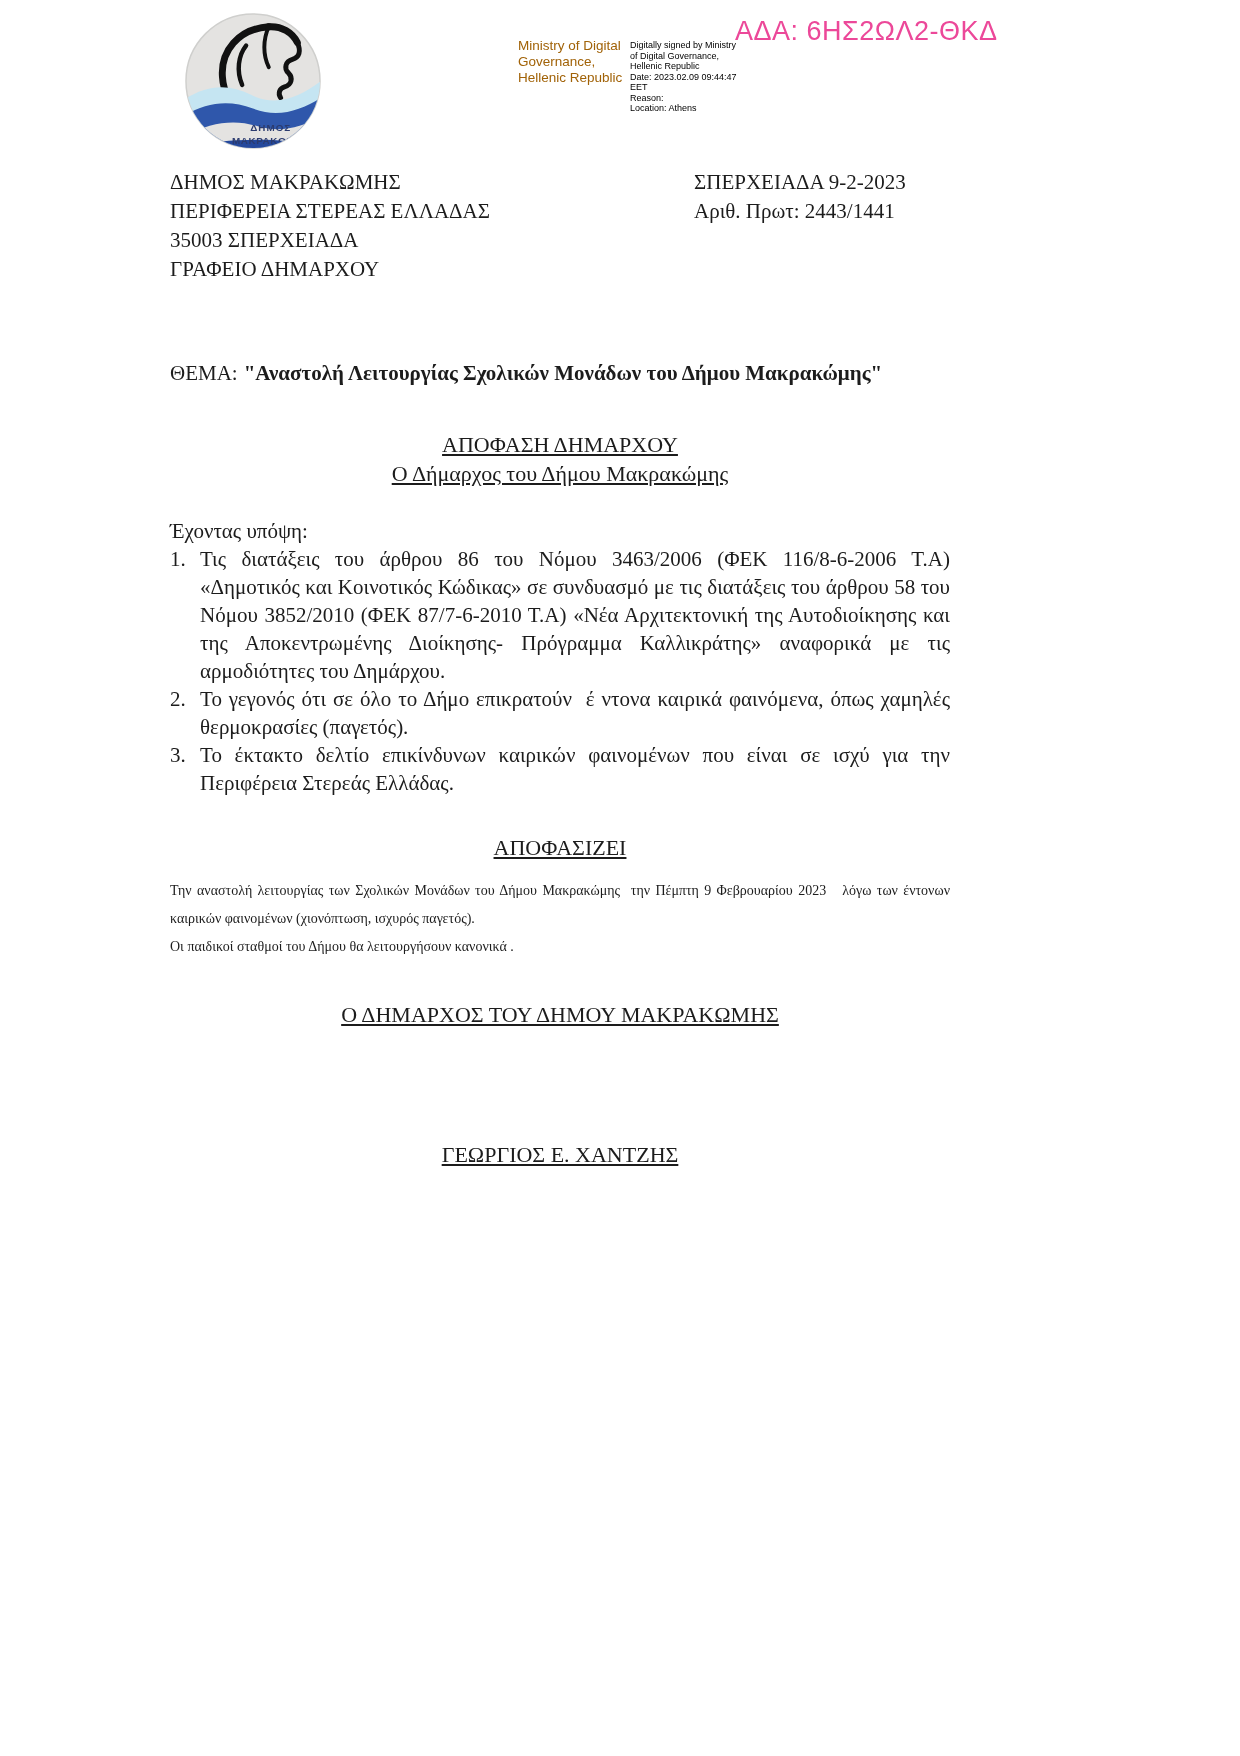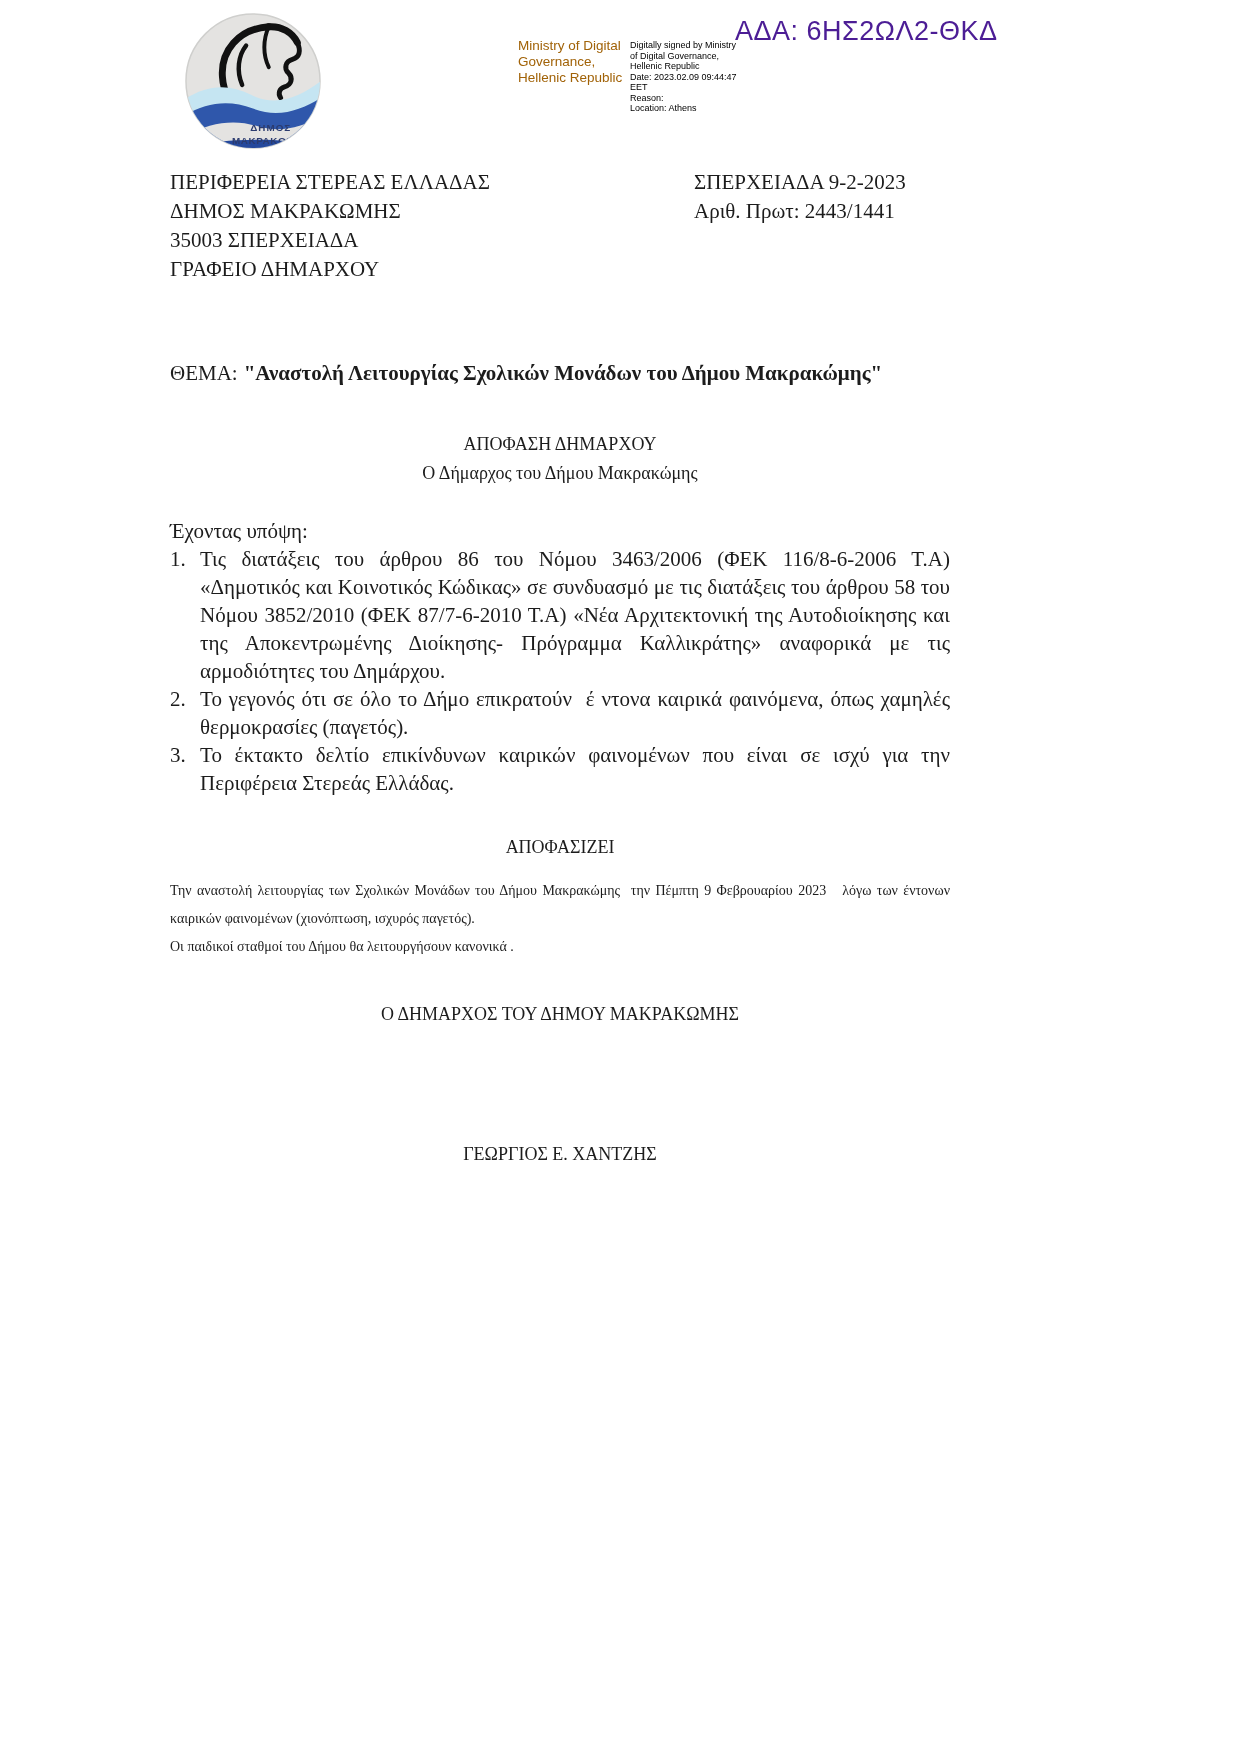--- a/index.html
+++ b/index.html
@@ -8,21 +8,21 @@
     width:1240px;height:1756px;
     background:#ffffff;
     font-family:"Liberation Serif", serif;
     color:#1c1c1c;
     overflow:hidden;
   }
   
   .ada{
     position:absolute;left:735px;top:16px;
     font-family:"Liberation Sans", sans-serif;
-    font-size:27px;letter-spacing:.5px;color:#4c1d95;
+    font-size:27px;letter-spacing:.5px;color:#ec4899;
     white-space:nowrap;
   }
   .logo-wrap{position:absolute;left:184px;top:12px;width:138px;height:138px;}
   .ministry-signer{
     position:absolute;left:518px;top:38px;
     font-family:"Liberation Sans", sans-serif;
     font-size:13.5px;line-height:16px;color:#a16207;
     white-space:pre-line;
   }
   .sig-details{
@@ -38,21 +38,21 @@
   }
   .hdr-right{
     position:absolute;left:694px;top:168px;
     font-size:21px;line-height:29px;
   }
   
   .content{position:absolute;left:170px;width:780px;}
   .subject{top:358px;text-align:justify;text-align-last:left;font-size:21px;line-height:30px;}
   .subject .subj-label{margin-right:6px;}
   .subject .subj-title{font-weight:bold;}
-  .centered{text-align:center;font-size:18px;line-height:29px;}
+  .centered{text-align:center;font-size:22px;line-height:29px;text-decoration:underline;}
   .heading-block{top:430px;}
   .preamble{top:517px;font-size:21px;line-height:28px;}
   .list-block{top:545px;font-size:21px;line-height:28px;}
   .list-item{display:flex;}
   .list-item .num{width:30px;flex-shrink:0;}
   .list-item .itext{flex:1;text-align:justify;text-align-last:left;white-space:pre-wrap;}
   .decides{top:833px;}
   .body-block{top:877px;font-size:14px;line-height:28px;}
   .body-par{text-align:justify;text-align-last:left;white-space:pre-wrap;margin:0;}
   .body-note{white-space:pre-wrap;margin:0;}
@@ -106,22 +106,22 @@
 Hellenic Republic</div>
   <div class="sig-details">Digitally signed by Ministry
 of Digital Governance,
 Hellenic Republic
 Date: 2023.02.09 09:44:47
 EET
 Reason:
 Location: Athens</div>
 
   <div class="hdr-left">
+    <div>ΔΗΜΟΣ ΜΑΚΡΑΚΩΜΗΣ</div>
     <div>ΠΕΡΙΦΕΡΕΙΑ ΣΤΕΡΕΑΣ ΕΛΛΑΔΑΣ</div>
-    <div>ΔΗΜΟΣ ΜΑΚΡΑΚΩΜΗΣ</div>
     <div>35003 ΣΠΕΡΧΕΙΑΔΑ</div>
     <div>ΓΡΑΦΕΙΟ ΔΗΜΑΡΧΟΥ</div>
   </div>
 
   <div class="hdr-right">
     <div>ΣΠΕΡΧΕΙΑΔΑ 9-2-2023</div>
     <div>Αριθ. Πρωτ: 2443/1441</div>
   </div>
 
   <div class="content subject">

